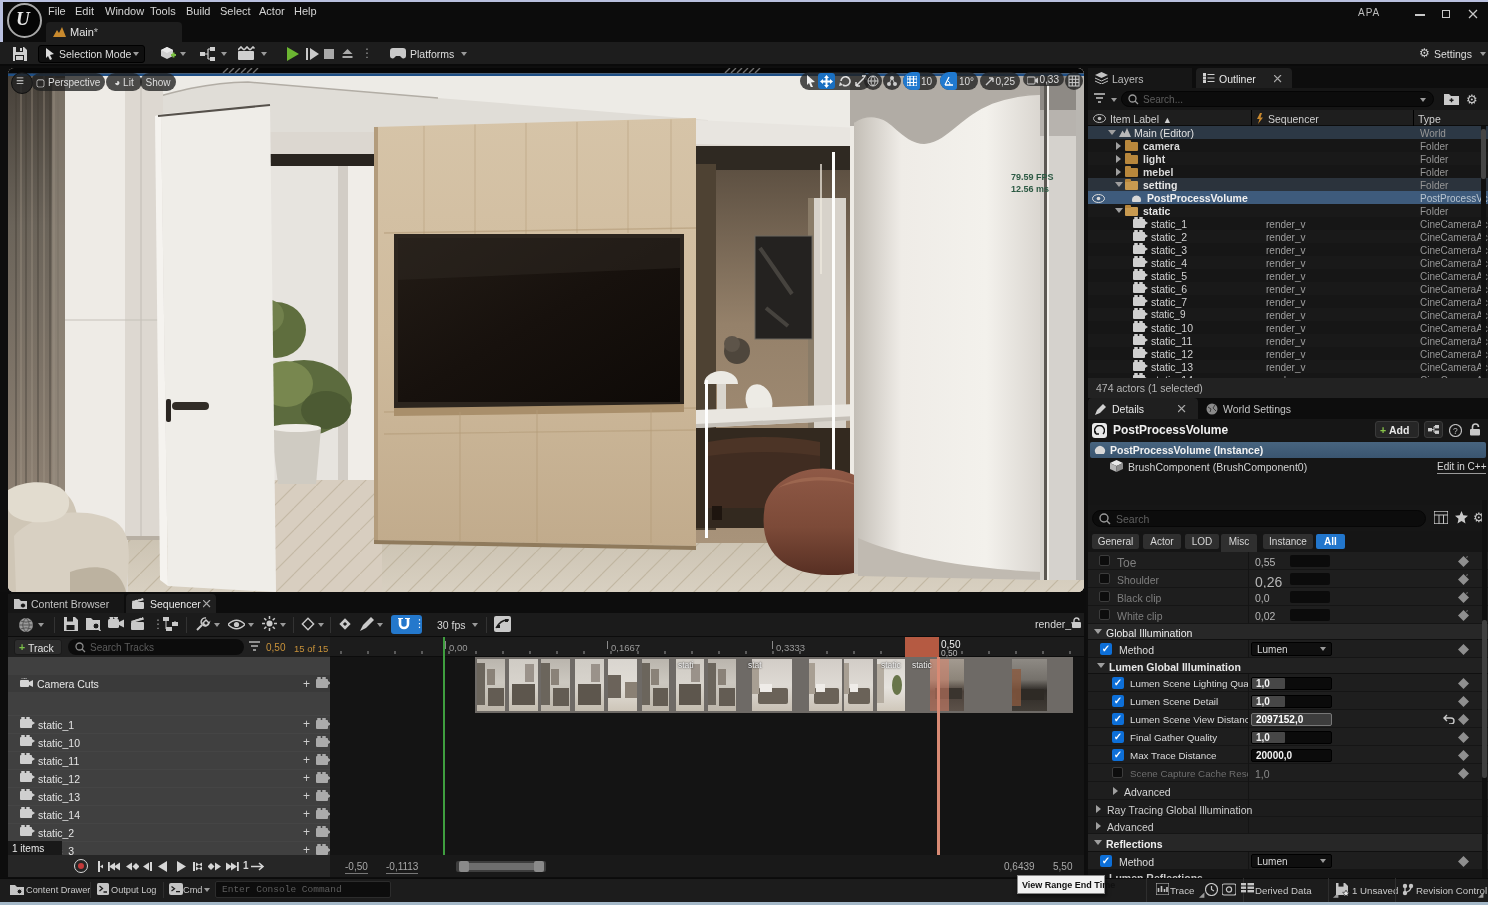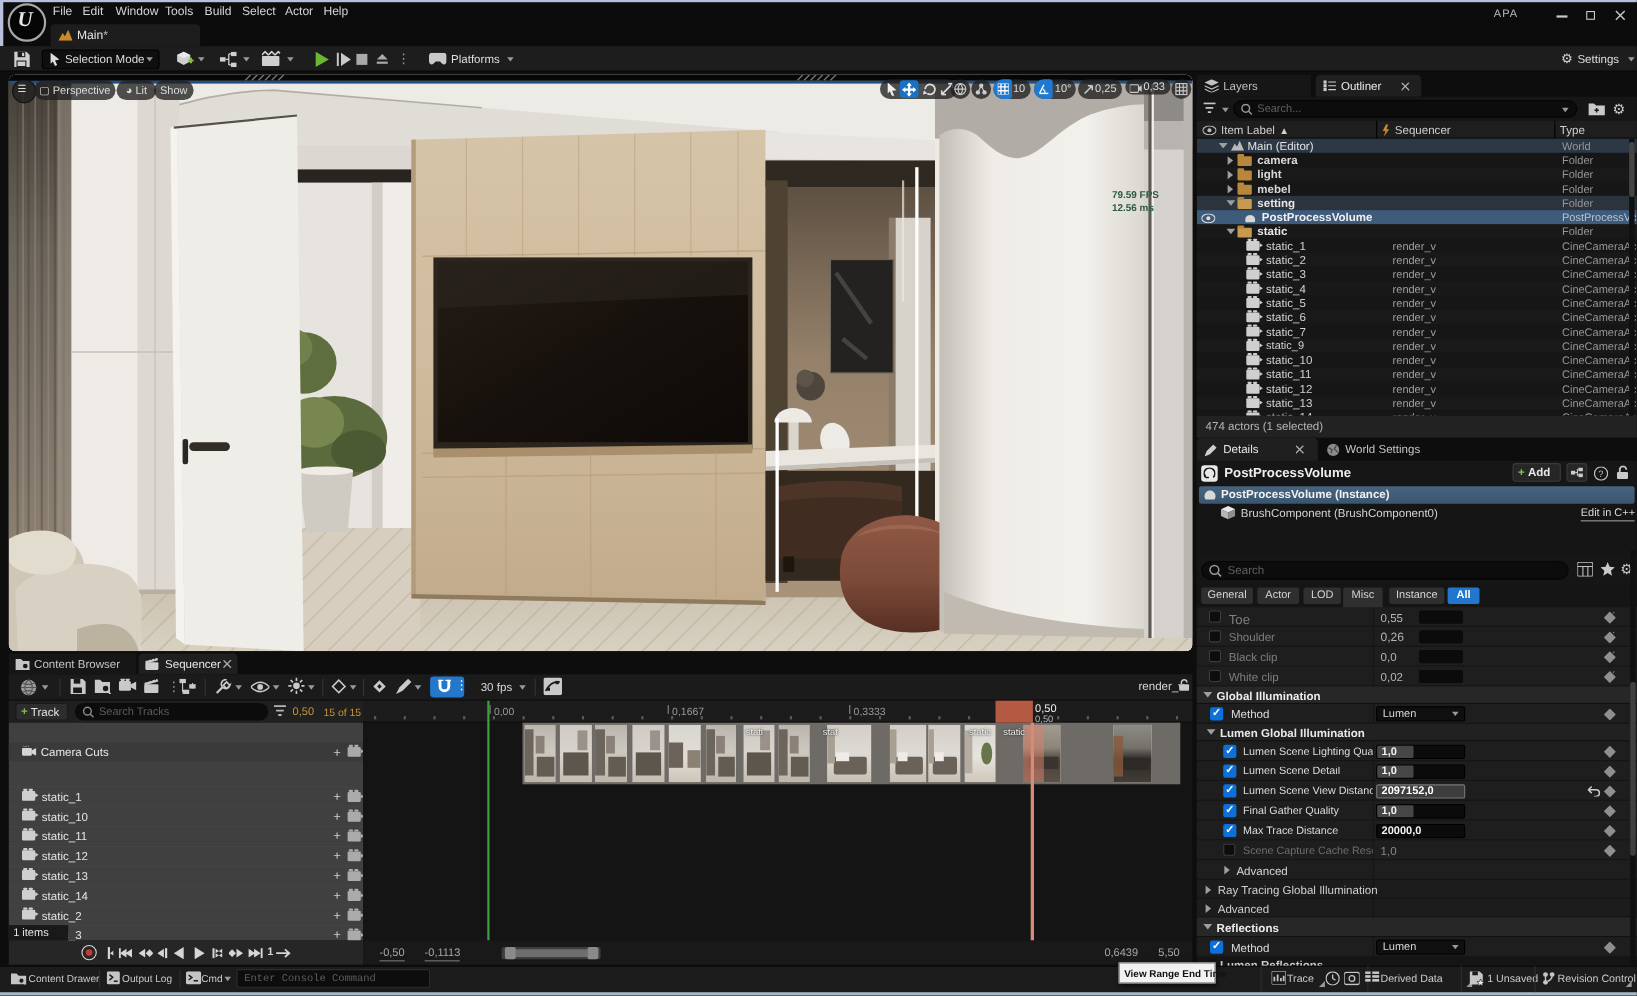--- a/index.html
+++ b/index.html
@@ -603,21 +603,21 @@
         <div class="t" style="left:167px;top:489px;font-size:10.5px;color:#b5b5b5">0,55</div>
         <div class="ab" style="left:202px;top:487px;width:40px;height:12px;background:#0b0b0b;border-radius:2px"></div>
         <svg class="ab" style="left:370px;top:488px" width="11" height="11">
           <path d="M5.5,0 L11,5.5 L5.5,11 L0,5.5 Z" fill="#8f8f8f"></path>
           <path d="M8,1 l2,-1 l-1,2" fill="#8f8f8f"></path>
         </svg>
         <div class="ab" style="left:0;top:502px;width:400px;height:18px;background:#1e1e1e;border-bottom:1px solid #151515"></div>
         <div class="sep" style="left:160px;top:502px;height:18px;background:#141414"></div>
         <div class="cbx" style="left:11px;top:505px"></div>
         <div class="t" style="left:29px;top:507px;font-size:10.5px;color:#7e7e7e">Shoulder</div>
-        <div class="t" style="left:167px;top:507px;font-size:11px;color:#b5b5b5">0,26</div>
+        <div class="t" style="left:167px;top:507px;font-size:14px;color:#b5b5b5">0,26</div>
         <div class="ab" style="left:202px;top:505px;width:40px;height:12px;background:#0b0b0b;border-radius:2px"></div>
         <svg class="ab" style="left:370px;top:506px" width="11" height="11">
           <path d="M5.5,0 L11,5.5 L5.5,11 L0,5.5 Z" fill="#8f8f8f"></path>
           <path d="M8,1 l2,-1 l-1,2" fill="#8f8f8f"></path>
         </svg>
         <div class="ab" style="left:0;top:520px;width:400px;height:18px;background:#1e1e1e;border-bottom:1px solid #151515"></div>
         <div class="sep" style="left:160px;top:520px;height:18px;background:#141414"></div>
         <div class="cbx" style="left:11px;top:523px"></div>
         <div class="t" style="left:29px;top:525px;font-size:10.5px;color:#7e7e7e">Black clip</div>
         <div class="t" style="left:167px;top:525px;font-size:10.5px;color:#b5b5b5">0,0</div>
@@ -631,21 +631,21 @@
         <div class="cbx" style="left:11px;top:541px"></div>
         <div class="t" style="left:29px;top:543px;font-size:10.5px;color:#7e7e7e">White clip</div>
         <div class="t" style="left:167px;top:543px;font-size:10.5px;color:#b5b5b5">0,02</div>
         <div class="ab" style="left:202px;top:541px;width:40px;height:12px;background:#0b0b0b;border-radius:2px"></div>
         <svg class="ab" style="left:370px;top:542px" width="11" height="11">
           <path d="M5.5,0 L11,5.5 L5.5,11 L0,5.5 Z" fill="#8f8f8f"></path>
           <path d="M8,1 l2,-1 l-1,2" fill="#8f8f8f"></path>
         </svg>
         <div class="ab" style="left:0;top:556px;width:400px;height:16px;background:#272727;border-bottom:1px solid #101010"></div>
         <div class="tri-d" style="left:6px;top:561px"></div>
-        <div class="t" style="left:18px;top:560px;font-size:10.5px;font-weight:bold;color:#ededed">Global Illumination</div>
+        <div class="t" style="left:18px;top:560px;font-size:10.5px;font-weight:normal;color:#ededed">Global Illumination</div>
         <div class="ab" style="left:0;top:572px;width:400px;height:18px;background:#1e1e1e;border-bottom:1px solid #151515"></div>
         <div class="sep" style="left:160px;top:572px;height:18px;background:#141414"></div>
         <div class="cbon" style="left:12px;top:575px">✓</div>
         <div class="t" style="left:31px;top:577px;font-size:10.5px;color:#dcdcdc">Method</div>
         <div class="ab" style="left:163px;top:574px;width:81px;height:14px;background:#0f0f0f;border:1px solid #000;border-radius:2px"></div>
         <div class="t" style="left:169px;top:577px;font-size:10px;color:#d8d8d8">Lumen</div>
         <div class="ab caret" style="left:232px;top:579px"></div>
         <svg class="ab" style="left:370px;top:576px" width="11" height="11">
           <path d="M5.5,0 L11,5.5 L5.5,11 L0,5.5 Z" fill="#8f8f8f"></path>
         </svg>

